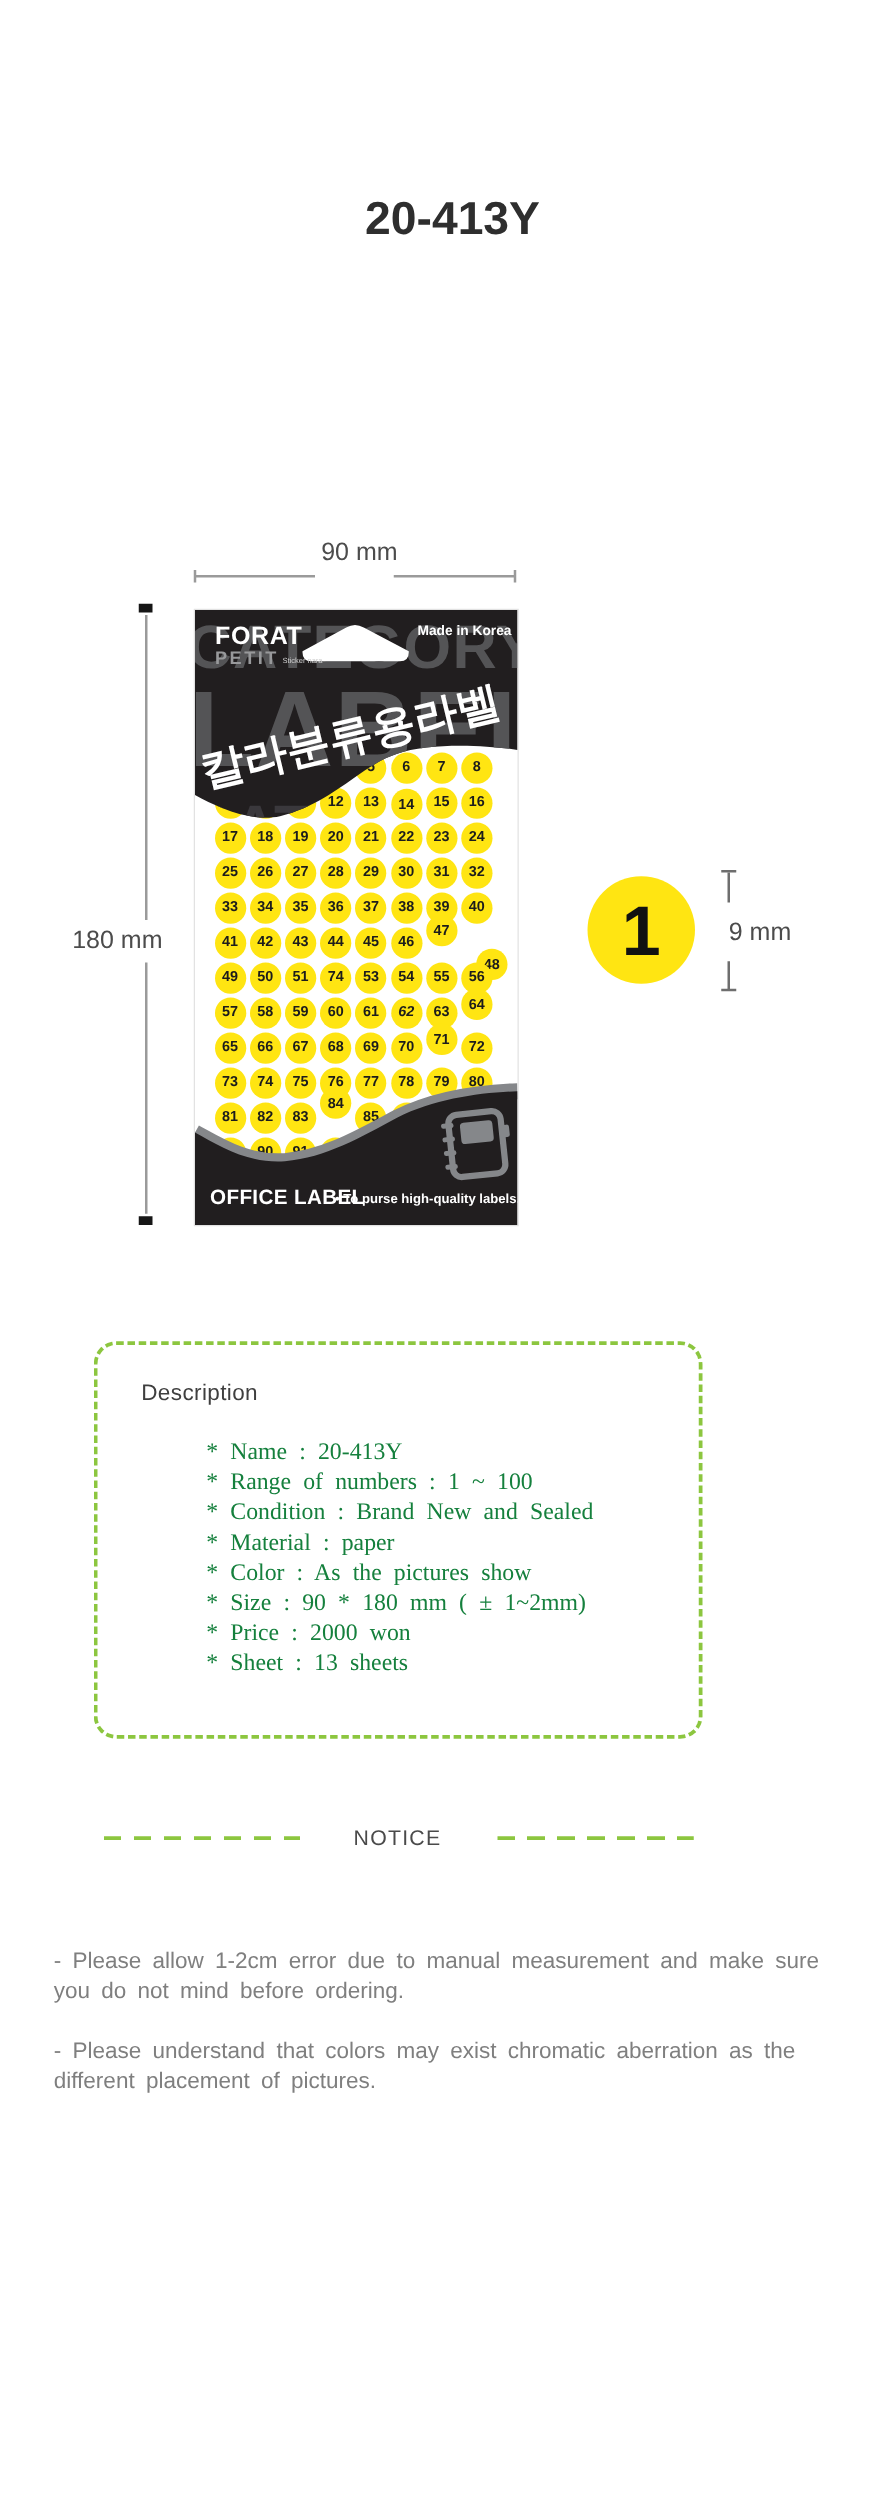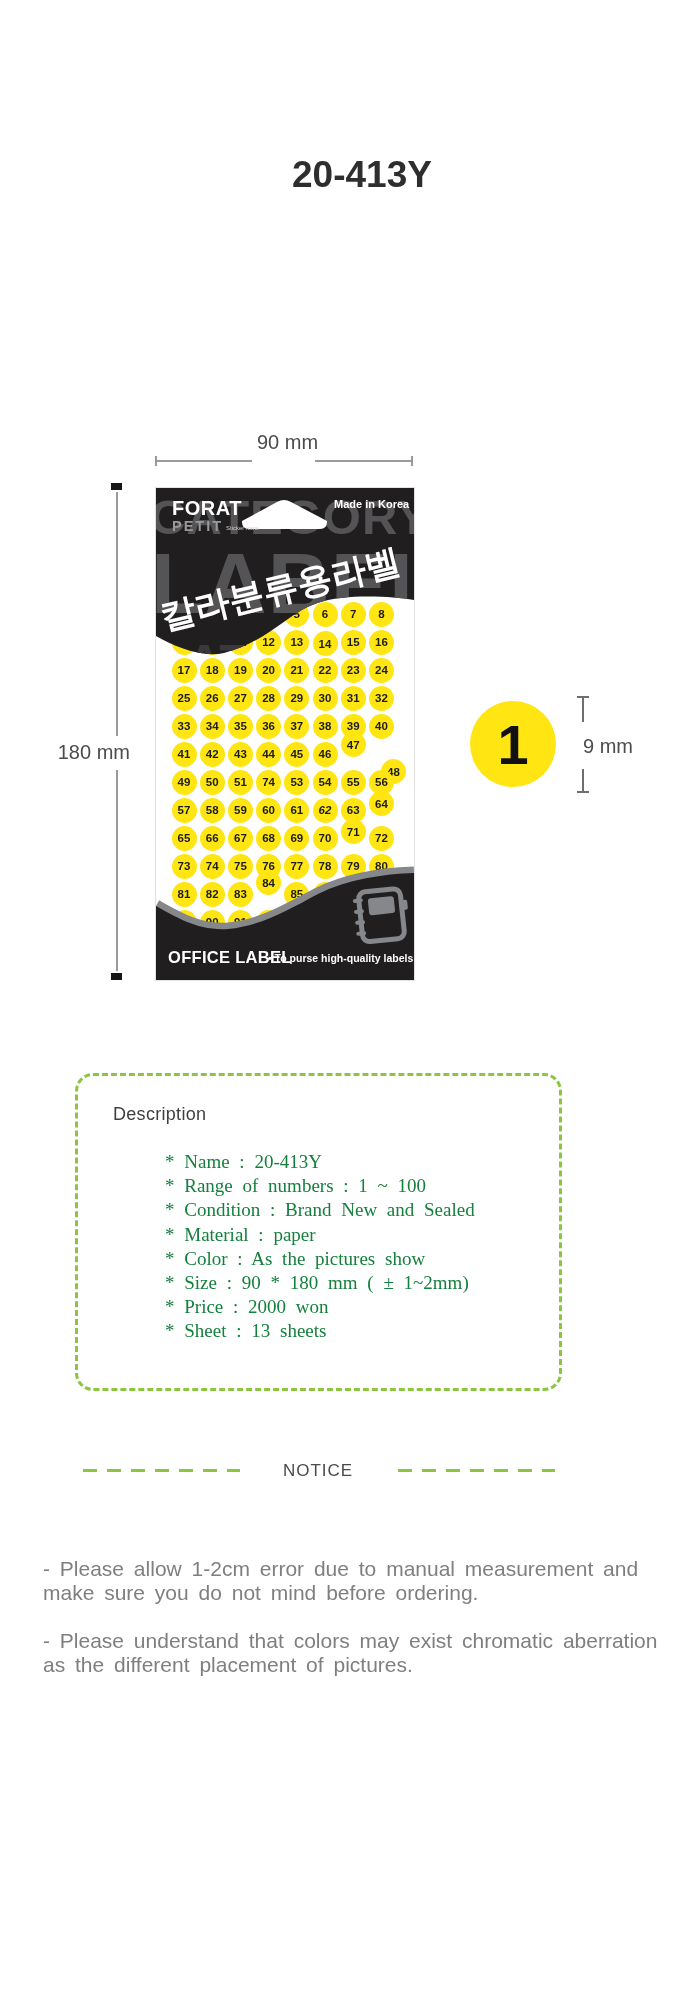--- a/index.html
+++ b/index.html
@@ -50,21 +50,21 @@
   }
   .desc-heading{position:absolute;left:35px;top:28px;font-size:18px;color:#3f3f3f;letter-spacing:0.3px;}
   .desc-list{position:absolute;left:87px;top:74px;}
   .desc-item{font-size:19px;color:#15803d;line-height:24.2px;word-spacing:5px;white-space:nowrap;font-family:Liberation Serif, serif;}
 
   
   .notice-dash{position:absolute;top:1469px;height:3px;width:157px;
     background:repeating-linear-gradient(90deg,var(--green,#8CC63F) 0 14px,transparent 14px 24px);}
   .notice-title{position:absolute;top:1461px;left:258px;width:120px;text-align:center;
     font-size:17px;color:#4a4a4a;letter-spacing:1px;}
-  .notice-par{position:absolute;left:43px;width:630px;font-size:21px;color:#7f7f7f;
+  .notice-par{position:absolute;left:43px;width:630px;font-size:18px;color:#7f7f7f;
     line-height:23.5px;word-spacing:4px;}
   .notice-par + .notice-par{}
 </style>
 </head>
 <body>
 
 <div class="title-block">
   <div class="title-line2">20-413Y</div>
 </div>
 

